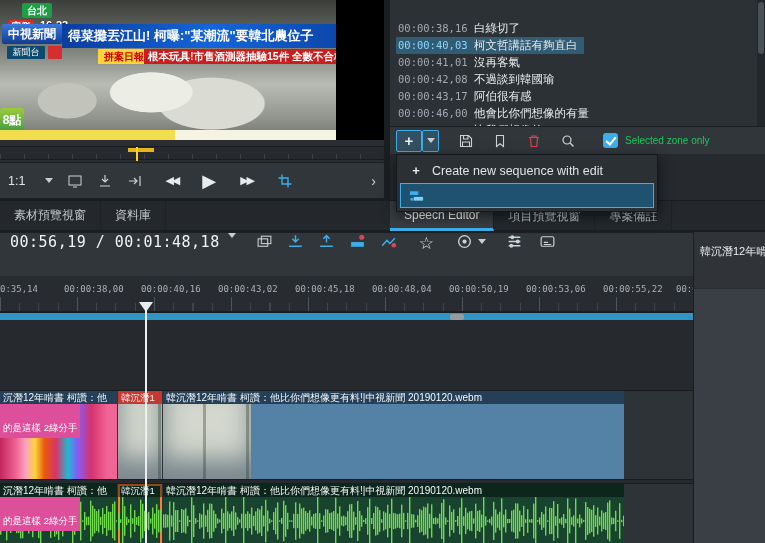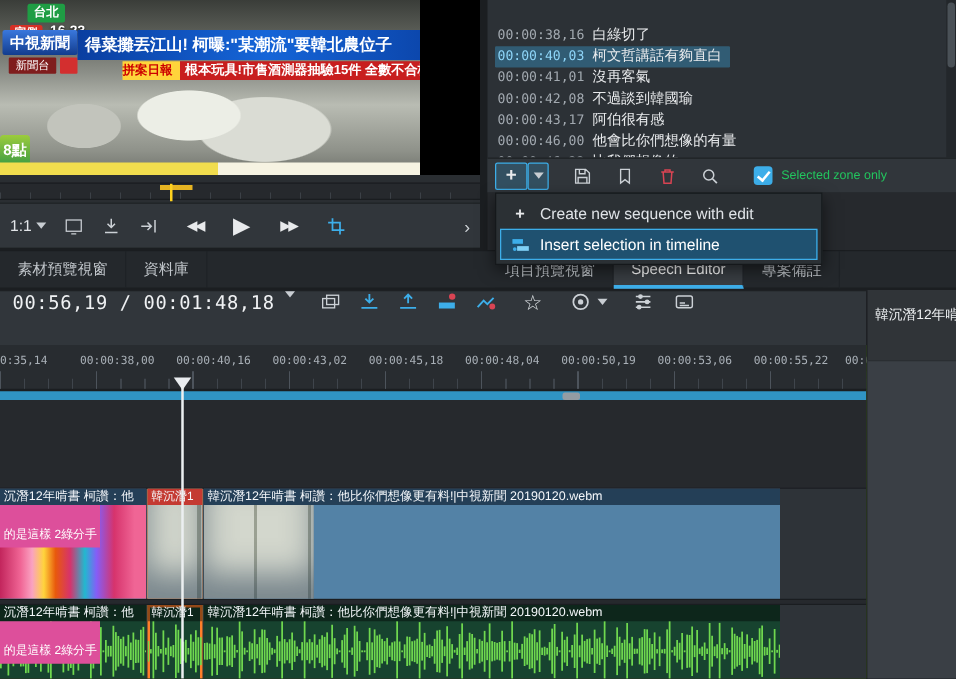--- a/index.html
+++ b/index.html
@@ -20,42 +20,42 @@
       radial-gradient(ellipse 90px 44px at 63% 74%, #dadcd4 0 58%, transparent 60%),
       radial-gradient(ellipse 50px 30px at 20% 72%, #c2c4bc 0 58%, transparent 60%),
       linear-gradient(180deg,#3a3d39 0%,#565953 16%,#8d9089 42%,#b9bcb3 60%,#8f928a 86%,#6f726b 100%)}
   .vblack{position:absolute;right:0;top:0;width:48px;height:140px;background:#000}
   .badge{position:absolute;color:#fff;text-align:center;font-weight:bold}
   .city{left:22px;top:3px;width:30px;height:15px;line-height:15px;font-size:10px;background:#1f9d44;border-radius:2px}
   .cond{left:8px;top:20px;width:26px;height:13px;line-height:13px;font-size:9px;background:#d63026;border-radius:2px}
   .temp{position:absolute;left:40px;top:19px;font-size:11px;font-weight:bold;color:#fff;text-shadow:0 1px 2px #000}
   .logo{position:absolute;left:2px;top:24px;width:60px;height:20px;line-height:20px;text-align:center;font-size:12px;font-weight:bold;color:#fff;
         background:linear-gradient(180deg,#3a78dd,#123c8e);border-radius:2px}
-  .logosub{position:absolute;left:7px;top:46px;width:38px;height:13px;line-height:13px;text-align:center;font-size:9px;color:#fff;background:#7f1d1d;border-radius:1px}
+  .logosub{position:absolute;left:7px;top:46px;width:38px;height:13px;line-height:13px;text-align:center;font-size:9px;color:#fff;background:#0c4a6e;border-radius:1px}
   .logodot{position:absolute;left:48px;top:46px;width:14px;height:13px;background:#d32f2f;border-radius:1px}
   .headline{position:absolute;left:62px;top:24px;width:274px;height:24px;line-height:24px;padding-left:6px;
         font-size:13px;font-weight:bold;color:#fff;white-space:nowrap;overflow:hidden;
         background:linear-gradient(90deg,#0a3ea0,#1565d8 55%,#0c47ad)}
-  .tickerbadge{position:absolute;left:98px;top:49px;width:46px;height:15px;line-height:15px;text-align:left;
+  .tickerbadge{position:absolute;left:98px;top:49px;width:46px;height:15px;line-height:15px;text-align:right;
         font-size:10px;font-weight:bold;color:#c00;background:#ffd43b}
   .ticker{position:absolute;left:144px;top:49px;width:192px;height:15px;line-height:15px;padding-left:4px;
         font-size:10.5px;font-weight:bold;color:#fff;background:#c81e1e;white-space:nowrap;overflow:hidden}
   .cornerbadge{position:absolute;left:0;top:108px;width:24px;height:24px;line-height:24px;text-align:center;
         font-size:12px;font-weight:bold;color:#fff;background:linear-gradient(180deg,#9ccc3c,#3f9d43);border-radius:3px}
   .ybar{position:absolute;left:0;top:130px;width:336px;height:10px;background:linear-gradient(90deg,#f1dd4e 0 52%,#f6f3e2 52% 100%)}
 
   #seekbar{left:0;top:146px;width:384px;height:14px;background:#26292d;border-top:1px solid #1a1d20;border-bottom:1px solid #1a1d20}
   #seekzone{position:absolute;left:128px;top:1px;width:26px;height:4px;background:#e6b422}
   #seekhead{position:absolute;left:136px;top:0;width:2px;height:14px;background:#ffd21e}
   #seekticks{position:absolute;left:0;bottom:0;width:100%;height:5px;
         background:repeating-linear-gradient(90deg,#3c4147 0 1px,transparent 1px 24px)}
 
   #mon-toolbar{left:0;top:162px;width:384px;height:36px;background:#31363b;border-top:1px solid #1d2023;
         display:flex;align-items:center;padding:0 8px;gap:12px}
-  .zoomlbl{font-size:12.5px;color:#e2e5e8;display:flex;align-items:center;gap:4px}
+  .zoomlbl{font-size:12.5px;color:#e2e5e8;display:flex;align-items:center;gap:20px}
   .transport{color:#e8eaec;font-family:"DejaVu Sans",sans-serif}
   .rew,.fwd{font-size:11px;letter-spacing:-2px}
   .play{font-size:18px;margin:0 12px}
   .spacer{flex:1}
   .overflow-arrow{font-size:14px;color:#cfd4d8}
 
   
   #speech{left:390px;top:0;width:375px;height:154px;background:#2c3136}
   #speech-list{position:absolute;left:0;top:0;width:367px;height:126px;padding:20px 0 0 6px;overflow:hidden}
   .srow{display:flex;width:max-content;height:17px;line-height:17px;padding:0 6px 0 2px}
@@ -268,30 +268,29 @@
       <span>Create new sequence with edit</span>
     </div>
     <div class="mitem active">
       <span class="micon">
         <svg width="15" height="15" viewBox="0 0 16 16">
             <rect x="1" y="3.5" width="9" height="4" fill="#3daee9"></rect>
             <rect x="5" y="9.5" width="10" height="4" fill="#7fd0f5"></rect>
             <circle cx="3" cy="12" r="1.6" fill="#3daee9"></circle>
           </svg>
       </span>
-      <span>Insert selection in timeline</span>
     </div>
   </div>
 
   <div id="tabbar" class="abs">
     <div class="tab">素材預覽視窗</div>
     <div class="tab">資料庫</div>
     <div id="tabs-right">
+      <div class="tab active">Speech Editor</div>
       <div class="tab">項目預覽視窗</div>
-      <div class="tab active">Speech Editor</div>
       <div class="tab">專案備註</div>
     </div>
   </div>
 
   <div id="tl-toolbar" class="abs">
     <span class="timecode">00:56,19 / 00:01:48,18</span>
     <span class="caret" style="margin-left:8px"></span>
     <span class="tlicon" style="margin-left:20px">
       <svg width="17" height="17" viewBox="0 0 16 16">
           <rect x="2" y="5.5" width="9" height="7" fill="none" stroke="#ccd1d6"></rect>

